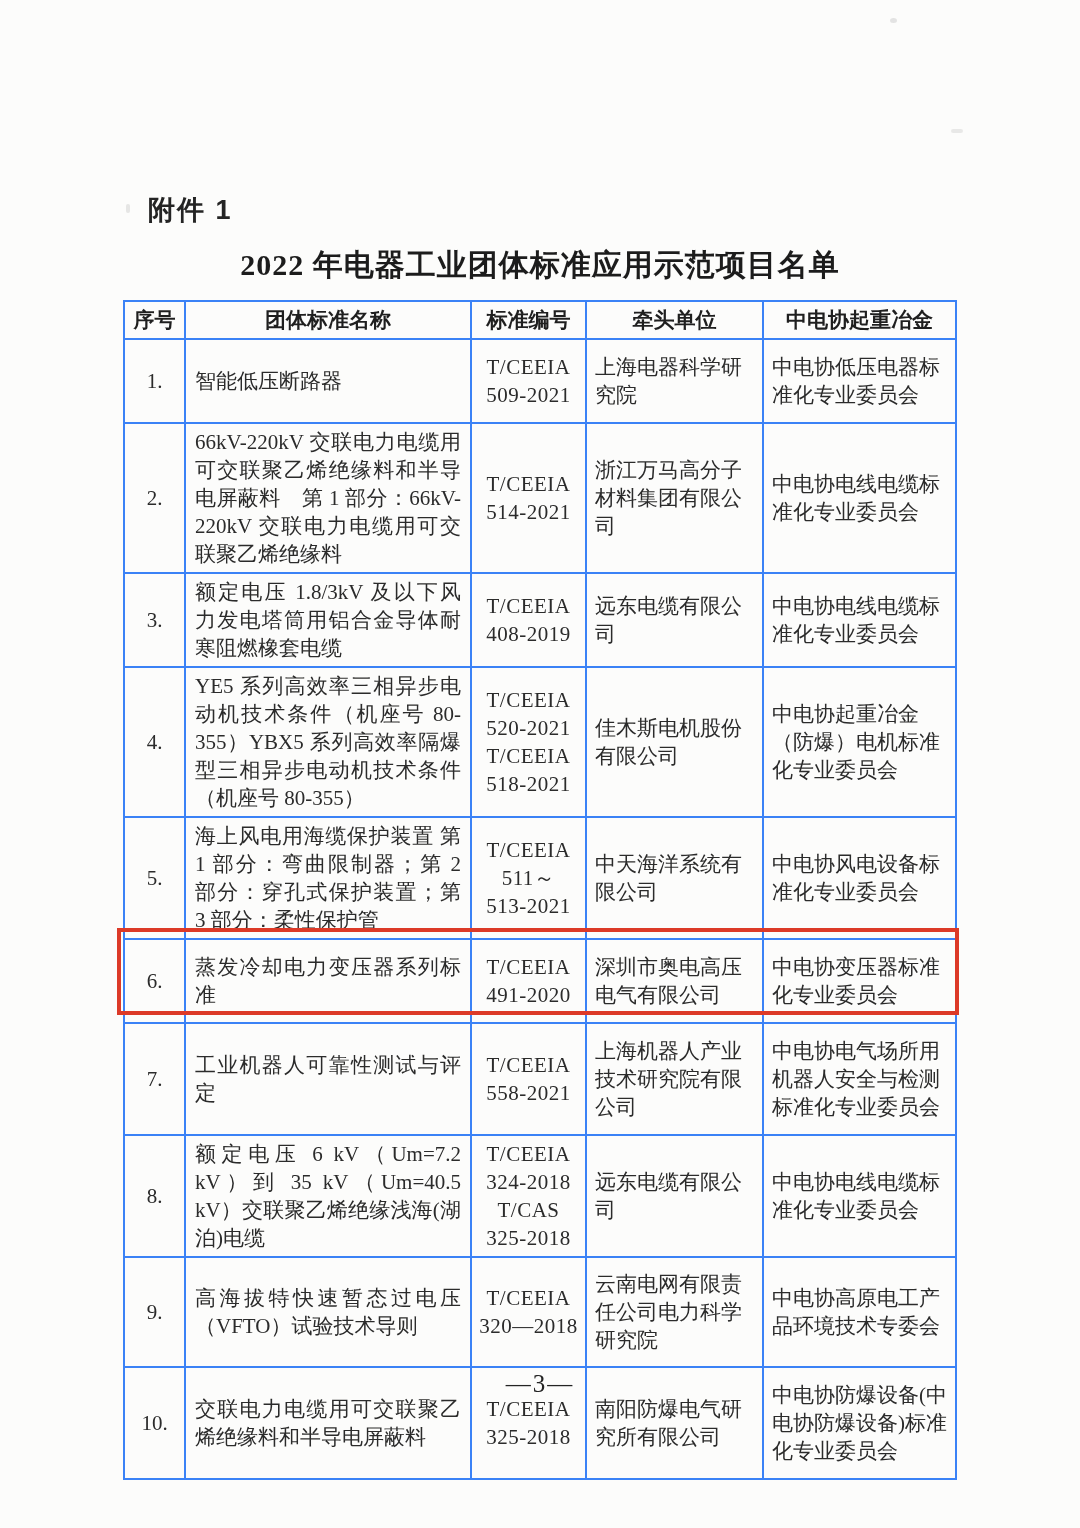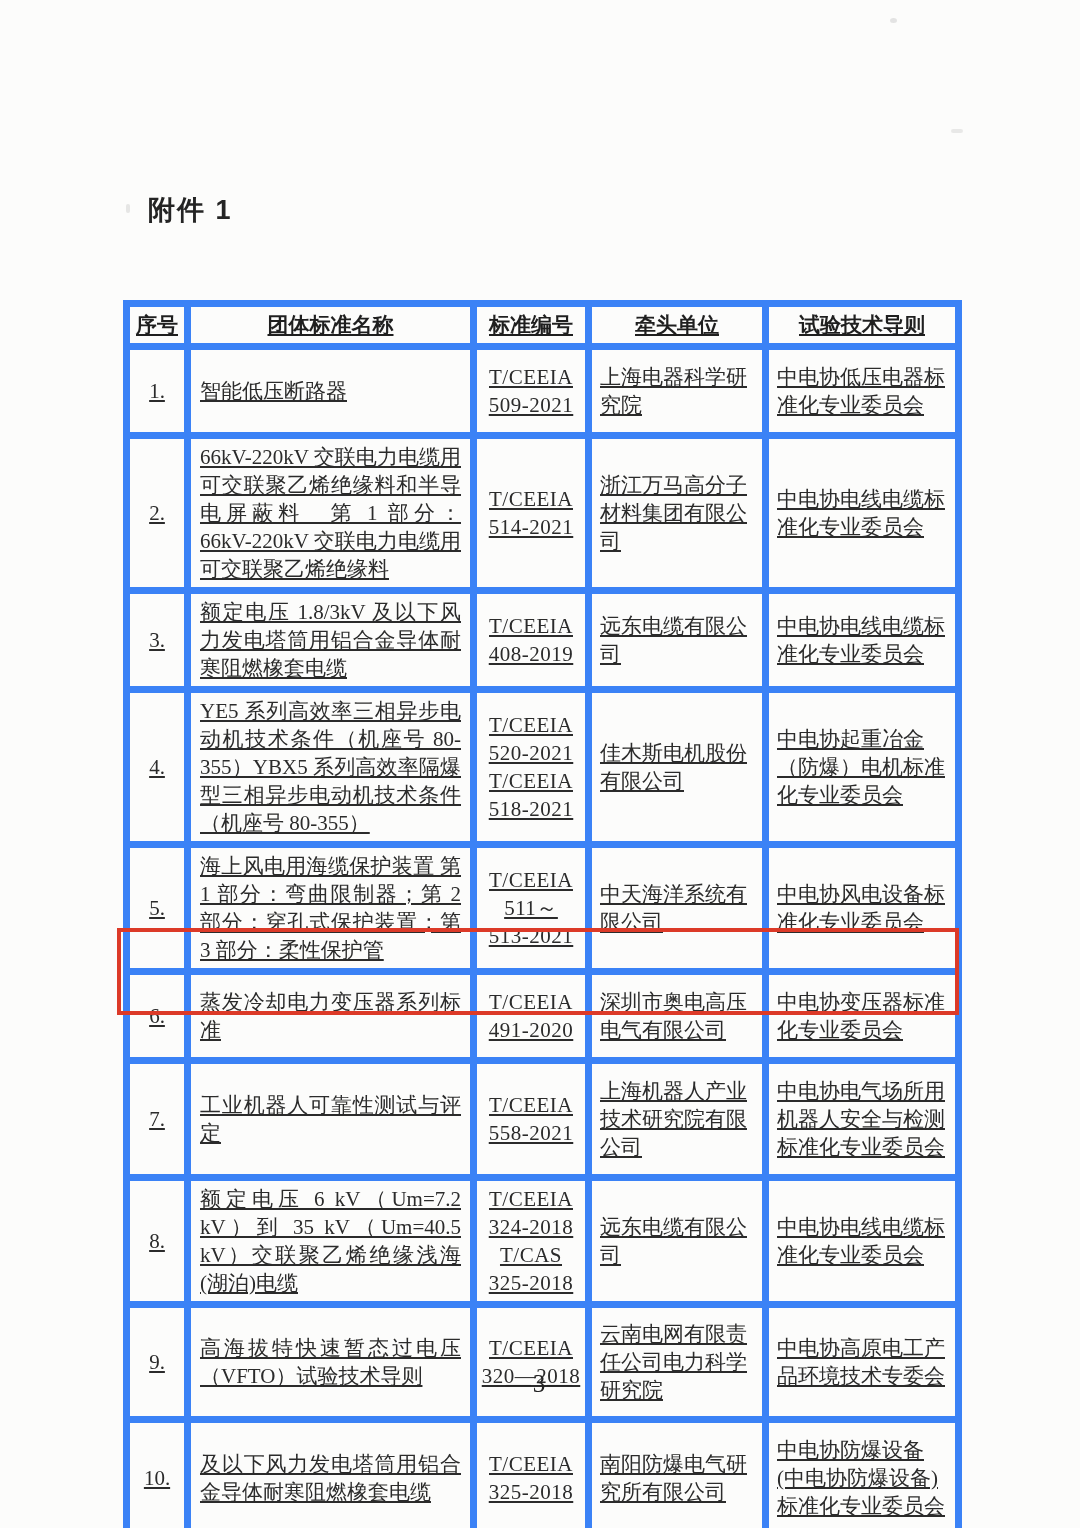--- a/index.html
+++ b/index.html
@@ -23,25 +23,24 @@
   }
   .title{
     position:absolute;left:0;top:245px;width:1080px;text-align:center;
     font-size:30px;font-weight:700;letter-spacing:1px;color:#1c1c1c;
   }
   table.standards{
     position:absolute;left:123px;top:300px;width:832px;
     border-collapse:collapse;table-layout:fixed;
   }
   .standards th,.standards td{
-    border:7px solid #3b82f6;
+    border:2px solid #3b82f6;
     font-size:21px;line-height:28px;vertical-align:middle;
     padding:2px 6px;font-weight:400;color:#2b2b2b;
     overflow:hidden;
-    text-decoration:underline;
   }
   .standards th{
     font-weight:700;text-align:center;height:32px;padding:2px;
     font-size:21px;color:#1f1f1f;
   }
   td.c-no{text-align:center;padding:2px 2px;}
   td.c-name{text-align:justify;text-justify:inter-ideograph;padding:4px 9px;}
   td.c-code{text-align:center;white-space:pre-line;padding:2px 2px;letter-spacing:.5px;}
   td.c-lead{padding:12px 8px;}
   td.c-committee{padding:13px 8px;}
@@ -59,36 +58,37 @@
 <body>
 
 <div class="page">
 
   <span class="speck s1"></span>
   <span class="speck s2"></span>
   <span class="speck s3"></span>
 
   <div class="attachment">附件 1</div>
 
+  <div class="title">2022 年电器工业团体标准应用示范项目名单</div>
 
   <table class="standards">
     <colgroup>
       <col style="width:61px">
       <col style="width:286px">
       <col style="width:115px">
       <col style="width:177px">
       <col style="width:193px">
     </colgroup>
     <thead>
       <tr>
         <th>序号</th>
         <th>团体标准名称</th>
         <th>标准编号</th>
         <th>牵头单位</th>
-        <th>试验技术导则</th>
+        <th>中电协起重冶金</th>
       </tr>
     </thead>
     <tbody id="rows">
         <tr style="height: 58px;">
           <td class="c-no">1.</td>
           <td class="c-name">智能低压断路器</td>
           <td class="c-code">T/CEEIA
 509-2021</td>
           <td class="c-lead">上海电器科学研究院</td>
           <td class="c-committee">中电协低压电器标准化专业委员会</td>
@@ -157,21 +157,21 @@
         <tr style="height: 87px;">
           <td class="c-no">9.</td>
           <td class="c-name">高海拔特快速暂态过电压（VFTO）试验技术导则</td>
           <td class="c-code">T/CEEIA
 320—2018</td>
           <td class="c-lead">云南电网有限责任公司电力科学研究院</td>
           <td class="c-committee">中电协高原电工产品环境技术专委会</td>
         </tr>
         <tr style="height: 87px;">
           <td class="c-no">10.</td>
-          <td class="c-name">及以下风力发电塔筒用铝合金导体耐寒阻燃橡套电缆</td>
+          <td class="c-name">交联电力电缆用可交联聚乙烯绝缘料和半导电屏蔽料</td>
           <td class="c-code">T/CEEIA
 325-2018</td>
           <td class="c-lead">南阳防爆电气研究所有限公司</td>
           <td class="c-committee">中电协防爆设备(中电协防爆设备)标准化专业委员会</td>
         </tr>
       </tbody>
   </table>
 
   <div class="highlight-box" style="border-color: rgb(220, 58, 40);"></div>
 

